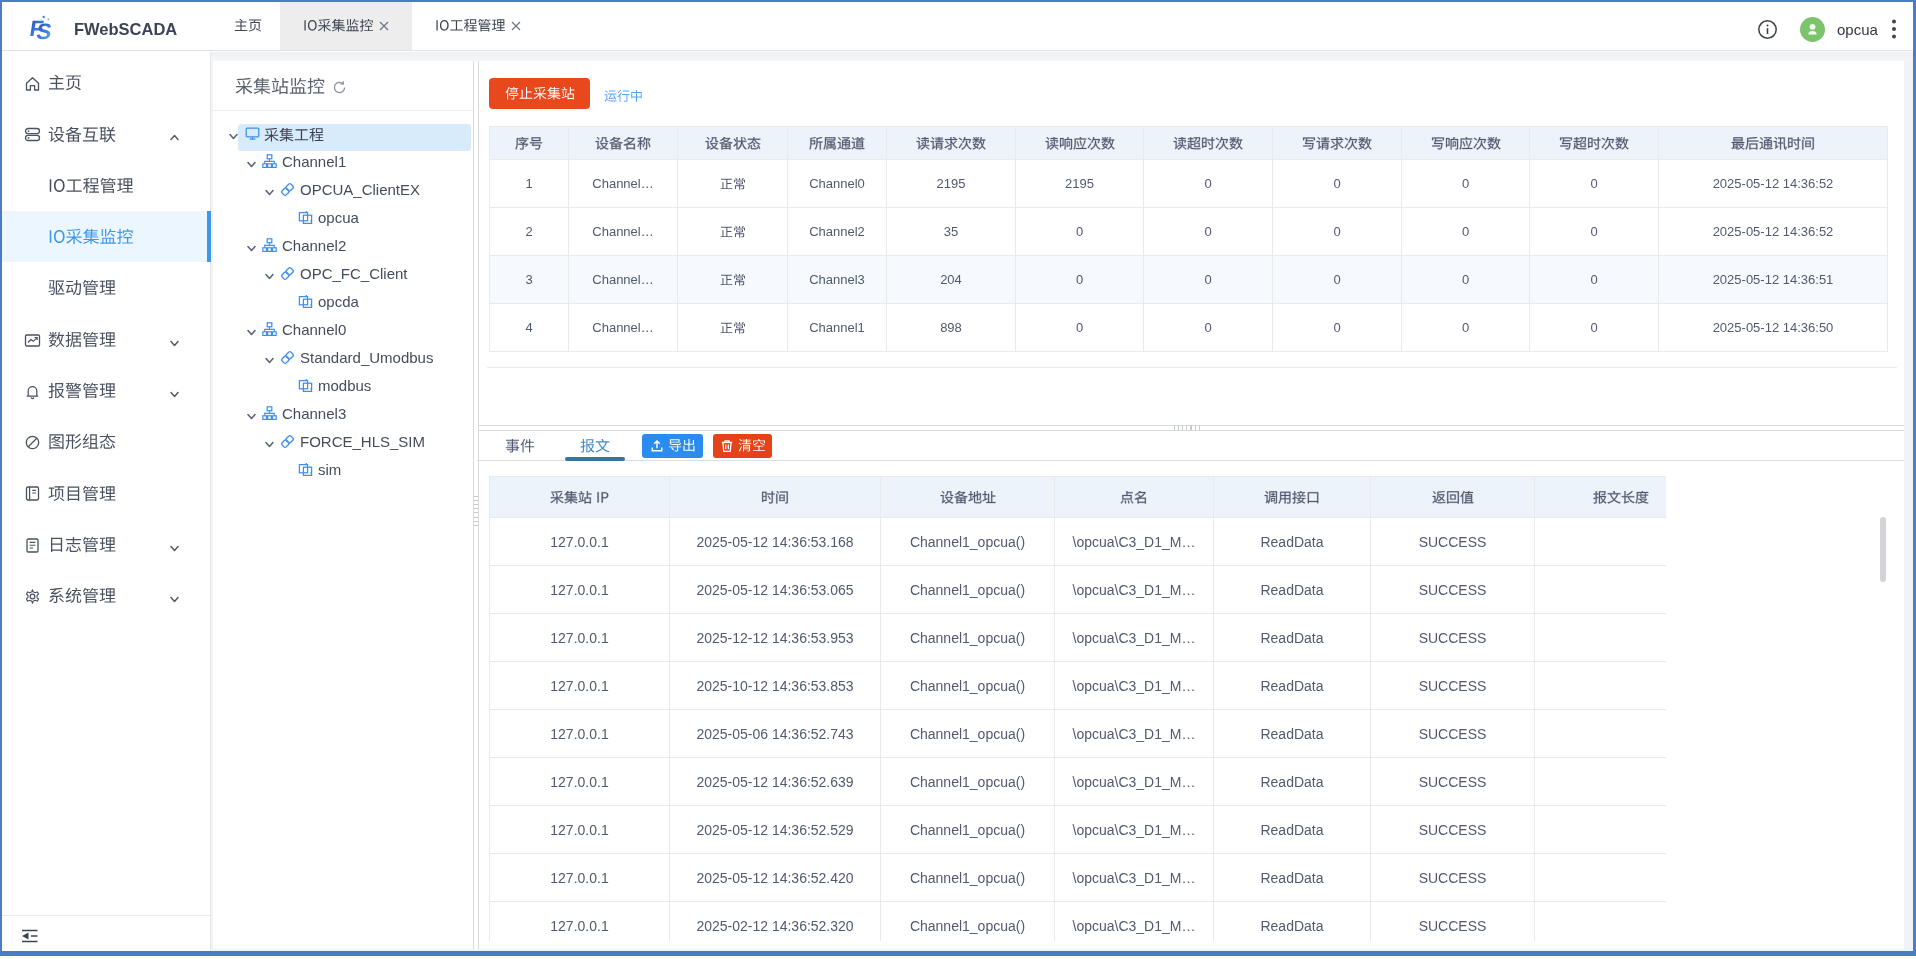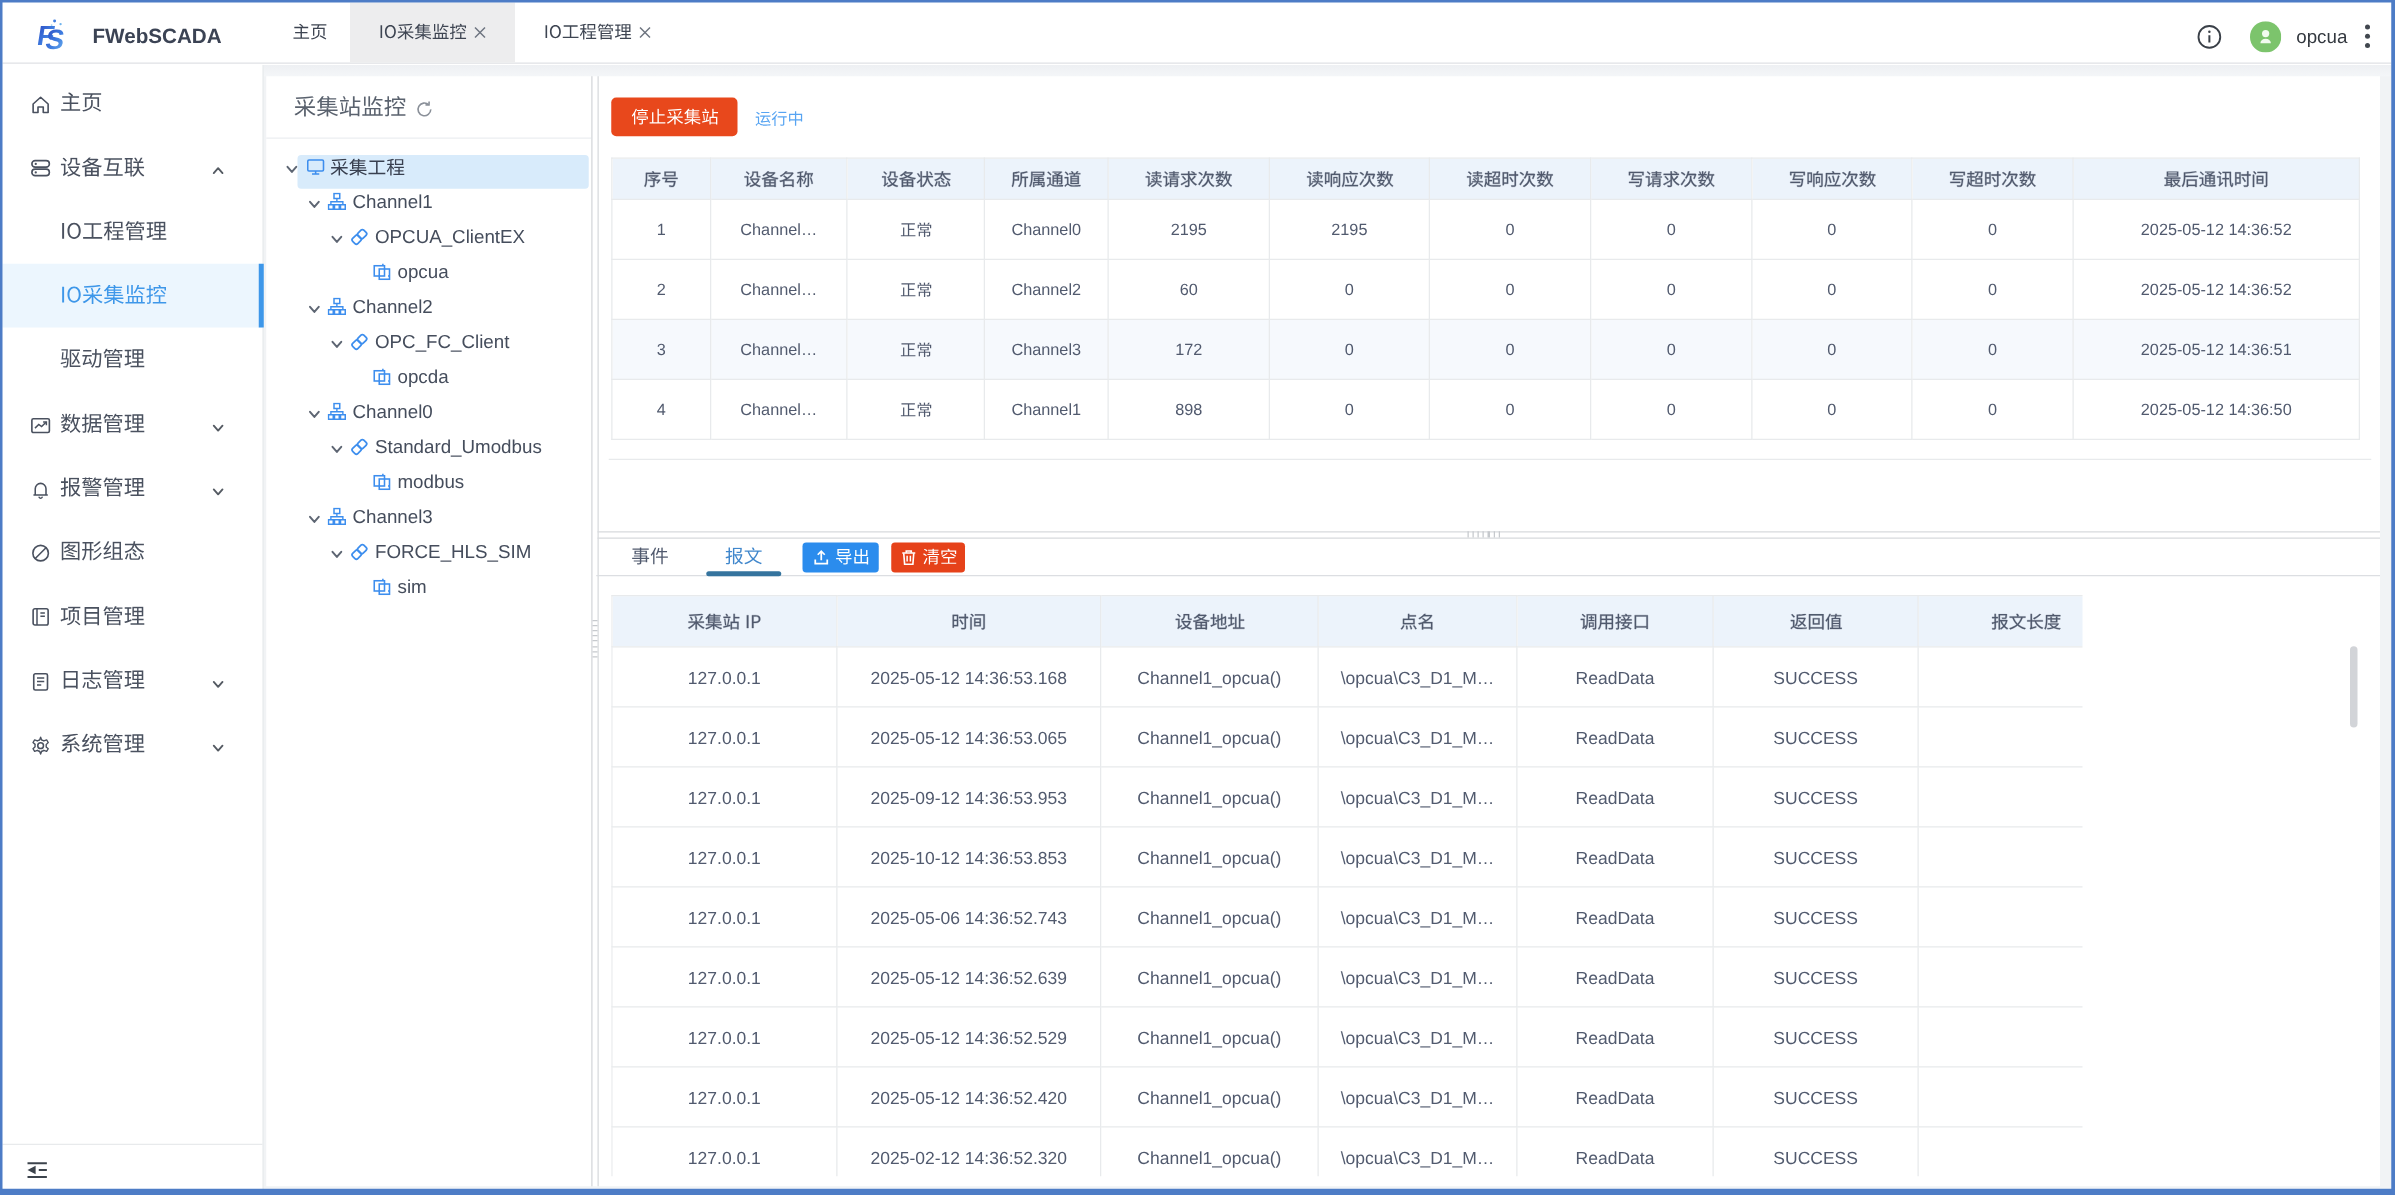--- a/index.html
+++ b/index.html
@@ -595,37 +595,37 @@
         <td>2025-05-12 14:36:52</td>
       </tr>
       <tr style="height:48px;">
         <td>2</td>
         <td>Channel…</td>
         <td><svg class="zt" style="" width="26.0" height="13" viewBox="0 -818 2000 1000" fill="#515a6e">
             <use href="#z46" xlink:href="#z46" x="0"></use>
             <use href="#z27" xlink:href="#z27" x="1000"></use>
           </svg></td>
         <td>Channel2</td>
-        <td>60</td>
+        <td>35</td>
         <td>0</td>
         <td>0</td>
         <td>0</td>
         <td>0</td>
         <td>0</td>
         <td>2025-05-12 14:36:52</td>
       </tr>
       <tr style="height:48px;background:#f6f9fd">
         <td>3</td>
         <td>Channel…</td>
         <td><svg class="zt" style="" width="26.0" height="13" viewBox="0 -818 2000 1000" fill="#515a6e">
             <use href="#z46" xlink:href="#z46" x="0"></use>
             <use href="#z27" xlink:href="#z27" x="1000"></use>
           </svg></td>
         <td>Channel3</td>
-        <td>172</td>
+        <td>204</td>
         <td>0</td>
         <td>0</td>
         <td>0</td>
         <td>0</td>
         <td>0</td>
         <td>2025-05-12 14:36:51</td>
       </tr>
       <tr style="height:48px;">
         <td>4</td>
         <td>Channel…</td>
@@ -764,21 +764,21 @@
           <td>2025-05-12 14:36:53.065</td>
           <td>Channel1_opcua()</td>
           <td>\opcua\C3_D1_M…</td>
           <td>ReadData</td>
           <td>SUCCESS</td>
           <td></td>
           <td></td>
         </tr>
         <tr style="height:48px">
           <td>127.0.0.1</td>
-          <td>2025-09-12 14:36:53.953</td>
+          <td>2025-12-12 14:36:53.953</td>
           <td>Channel1_opcua()</td>
           <td>\opcua\C3_D1_M…</td>
           <td>ReadData</td>
           <td>SUCCESS</td>
           <td></td>
           <td></td>
         </tr>
         <tr style="height:48px">
           <td>127.0.0.1</td>
           <td>2025-10-12 14:36:53.853</td>

